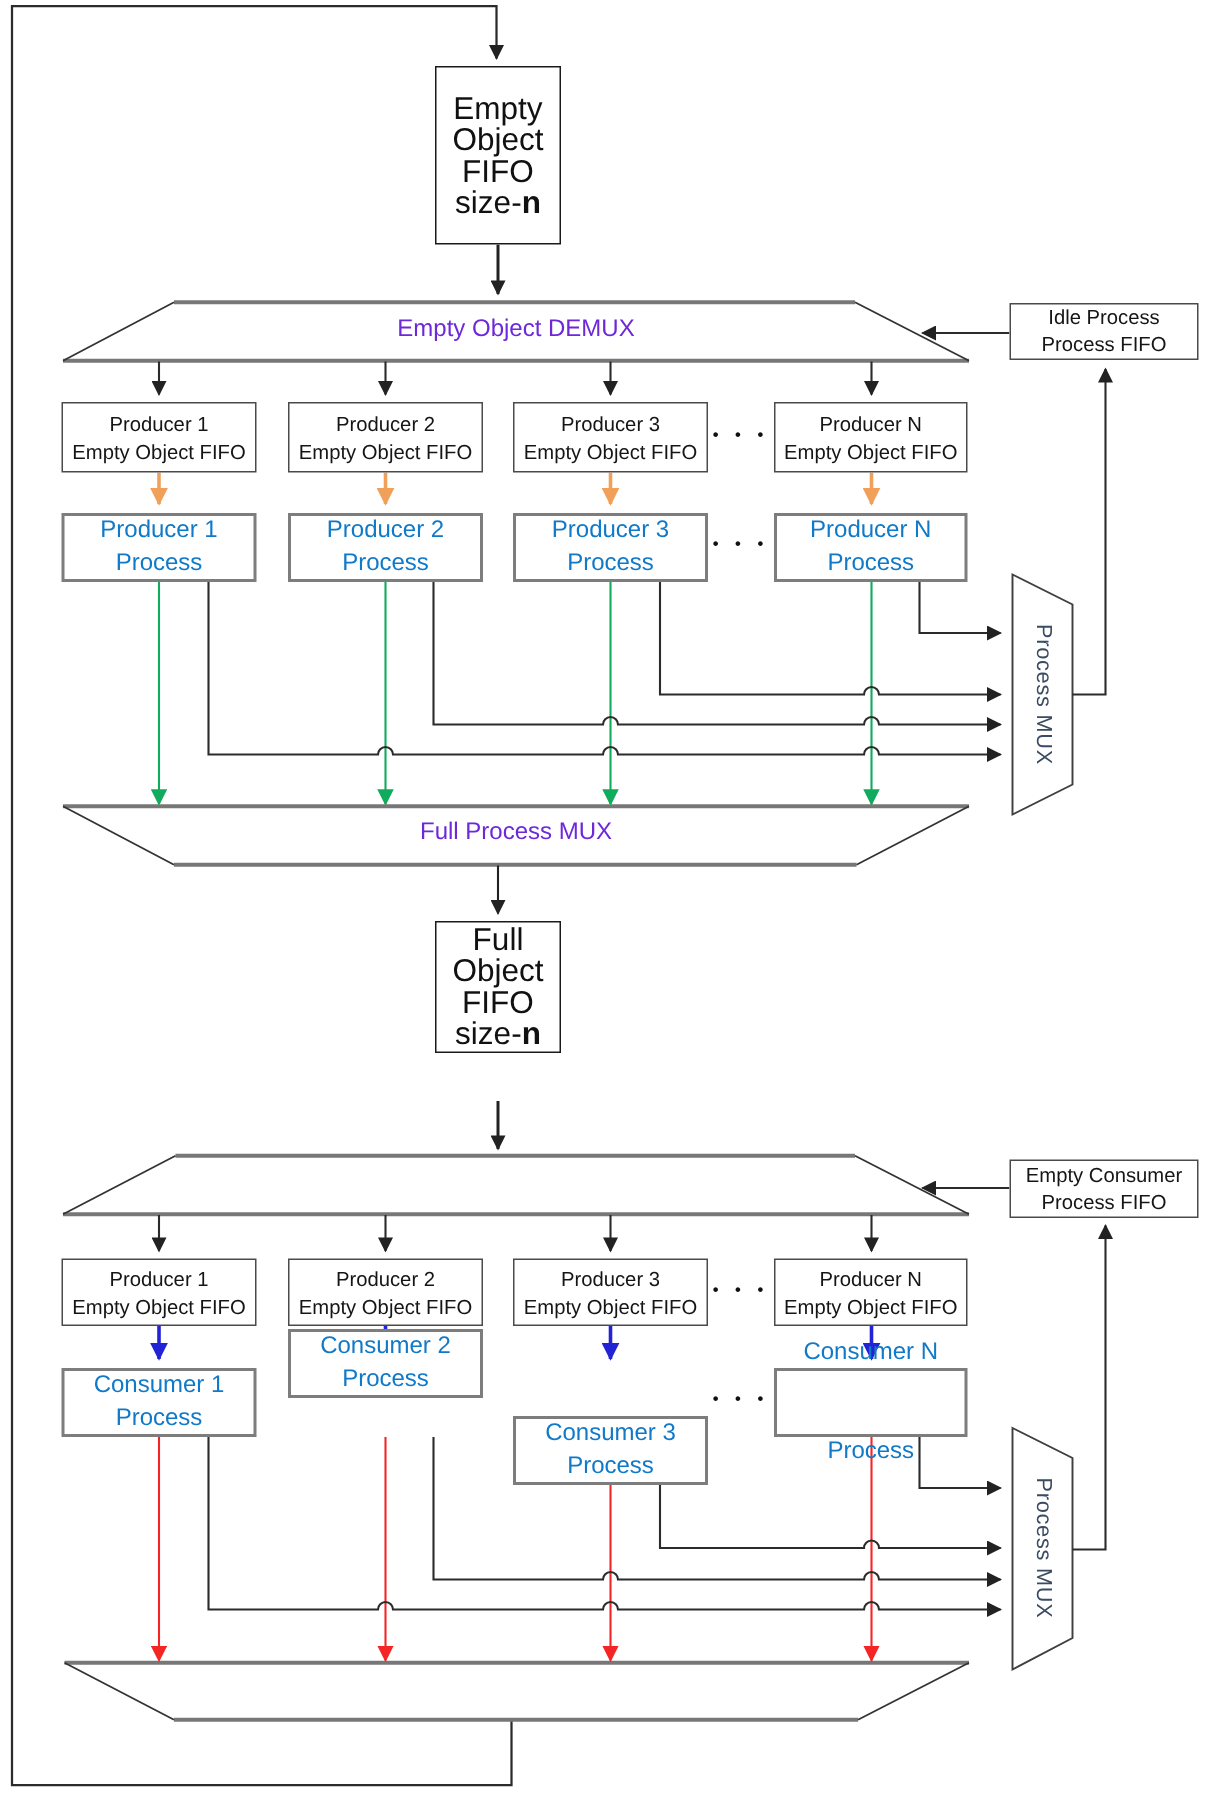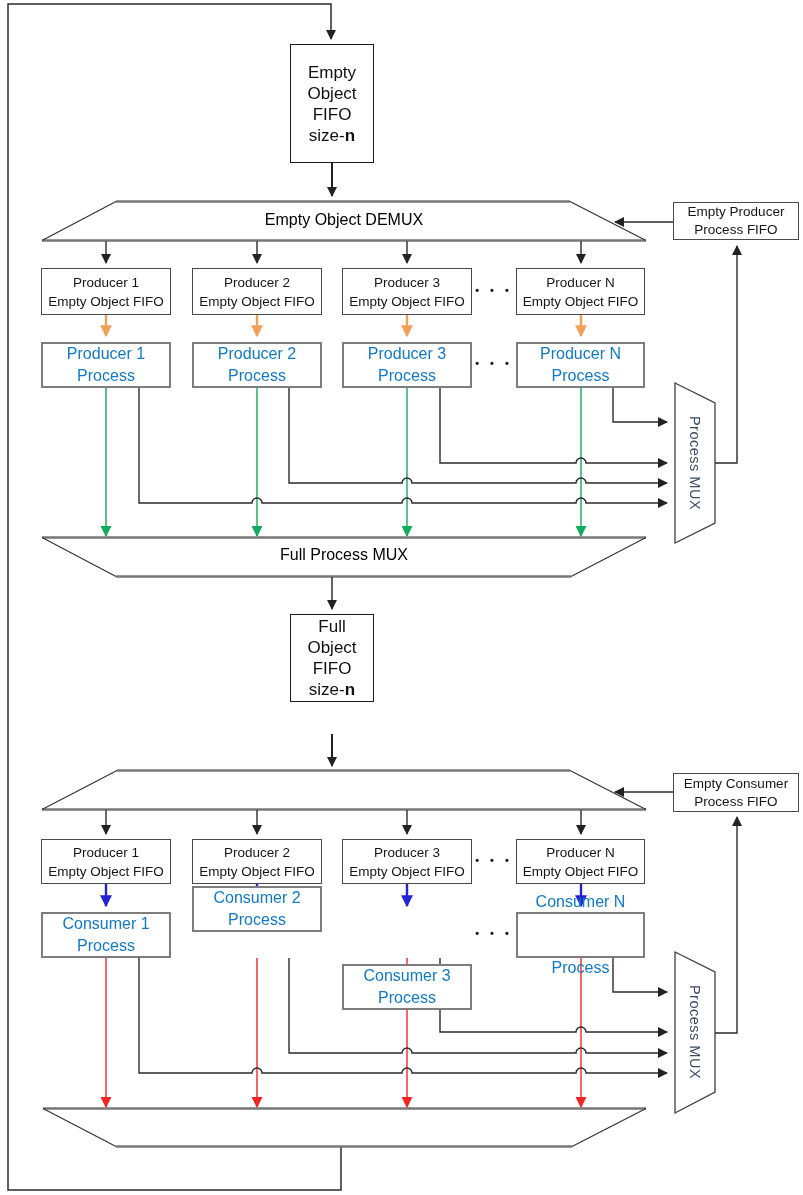--- a/index.html
+++ b/index.html
@@ -2,26 +2,26 @@
 <html><head>
 <meta charset="utf-8">
 <style>
   html,body{margin:0;padding:0;background:#fff;}
   .stage{position:relative;width:803px;height:1195px;background:#fff;
          font-family:"Liberation Sans",sans-serif;overflow:hidden;}
   .stage svg{position:absolute;left:0;top:0;}
   .box{position:absolute;box-sizing:border-box;background:#fff;display:flex;
        flex-direction:column;justify-content:center;align-items:center;
        text-align:center;}
-  .chainbox{border:1.5px solid #1a1a1a;font-size:17px;line-height:21px;color:#111;}
+  .chainbox{border:1.5px solid #1a1a1a;font-size:21px;line-height:21px;color:#111;}
   .rowbox{border:1.4px solid #4a4a4a;font-size:13.5px;line-height:19px;color:#151515;}
   .procbox{border:2px solid #7d7d7d;font-size:16px;line-height:22px;color:#1079c8;}
   .idlebox{border:1.4px solid #4a4a4a;font-size:13.5px;line-height:18px;color:#151515;}
   .traplabel{position:absolute;left:42px;width:604px;text-align:center;
-             font-size:16px;color:#000000;}
+             font-size:16px;color:#6d28d9;}
   .muxlabel{position:absolute;white-space:nowrap;font-size:14.5px;color:#3b4b63;
             transform:translate(-50%,-50%) rotate(90deg);letter-spacing:.5px;}
   .dots{position:absolute;left:472px;width:44px;text-align:center;font-size:11px;
         font-weight:bold;letter-spacing:4px;color:#111;}
 </style>
 </head>
 <body>
 
 <div class="stage">
 
@@ -144,21 +144,21 @@
 <div class="box chainbox" style="left:290px;top:44px;width:84px;height:119px;">
   <div>Empty</div>
   <div>Object</div>
   <div>FIFO</div>
   <div><span>size-</span><b>n</b></div>
 </div>
 
 <div class="traplabel" style="top:211px;">Empty Object DEMUX</div>
 
 <div class="box idlebox" style="left:673px;top:202px;width:126px;height:38px;">
-  <div>Empty Producer</div>
+  <div>Idle Process</div>
   <div>Process FIFO</div>
 </div>
 
 <div class="box rowbox" style="left:41px;top:268px;width:130px;height:47px;">
   <div>Producer 1</div>
   <div>Empty Object FIFO</div>
 </div>
 <div class="box rowbox" style="left:192px;top:268px;width:130px;height:47px;">
   <div>Producer 2</div>
   <div>Empty Object FIFO</div>
@@ -227,21 +227,21 @@
 <div class="dots" style="top:854px;">• • •</div>
 
 <div class="box procbox" style="left:41px;top:912px;width:130px;height:46px;">
   <div>Consumer 1</div>
   <div>Process</div>
 </div>
 <div class="box procbox" style="left:192px;top:886px;width:130px;height:46px;">
   <div>Consumer 2</div>
   <div>Process</div>
 </div>
-<div class="box procbox" style="left:342px;top:964px;width:130px;height:46px;">
+<div class="box procbox" style="left:342px;top:944px;width:130px;height:46px;">
   <div>Consumer 3</div>
   <div>Process</div>
 </div>
 <div class="box procbox" style="left:516px;top:912px;width:129px;height:46px;gap:44px;">
   <div>Consumer N</div>
   <div>Process</div>
 </div>
 <div class="dots" style="top:927px;">• • •</div>
 
 <div class="muxlabel" style="left:695px;top:1032px;">Process MUX</div>

